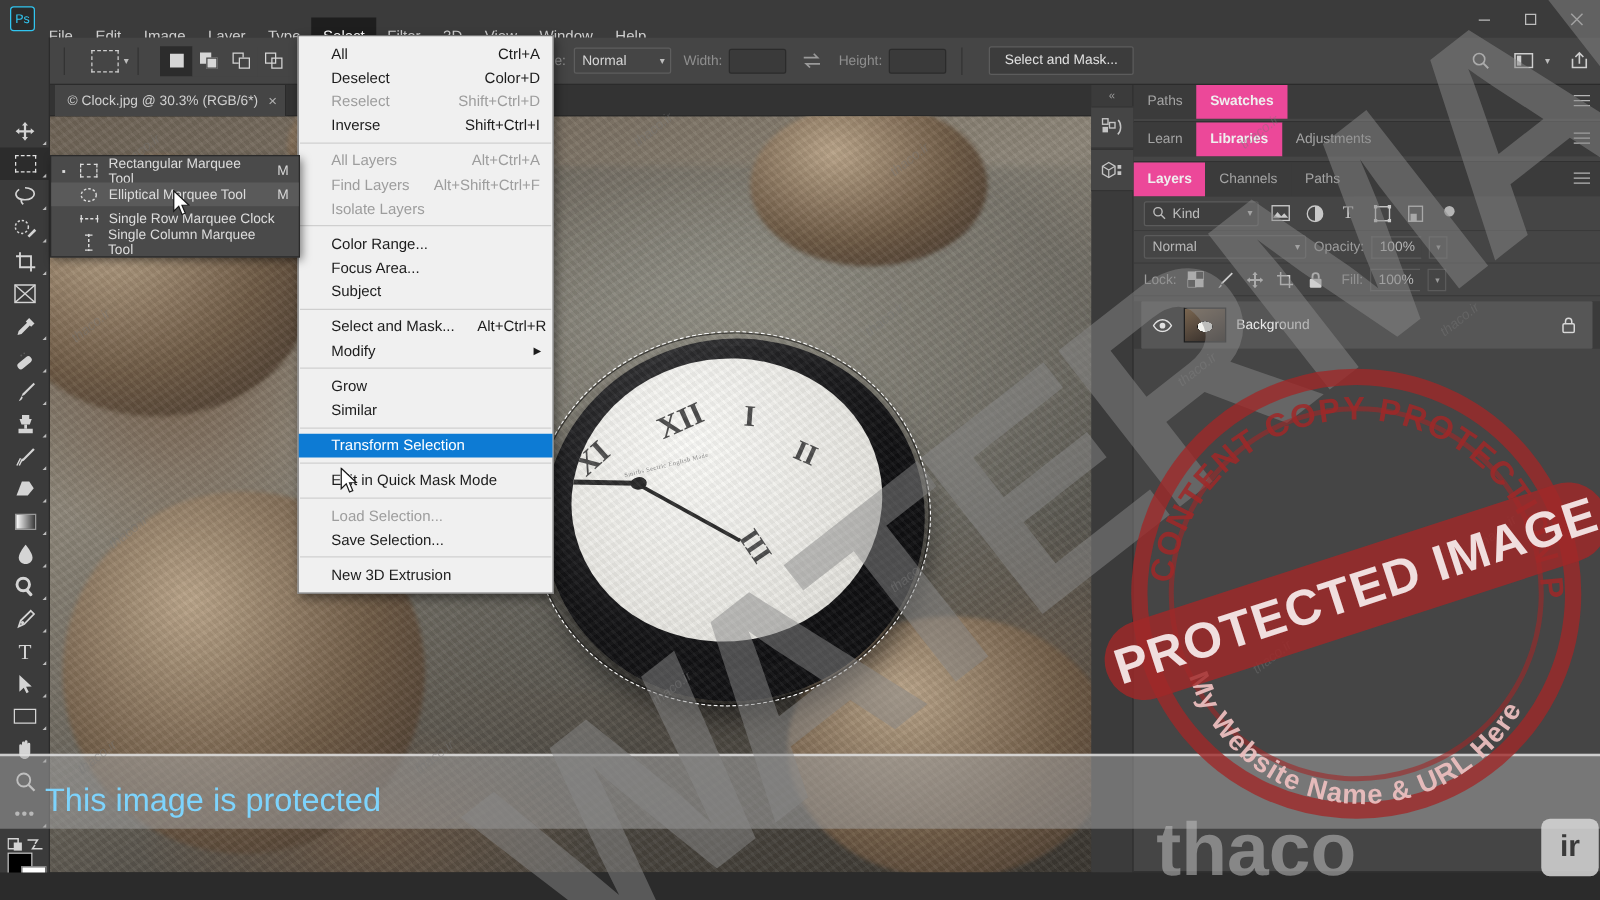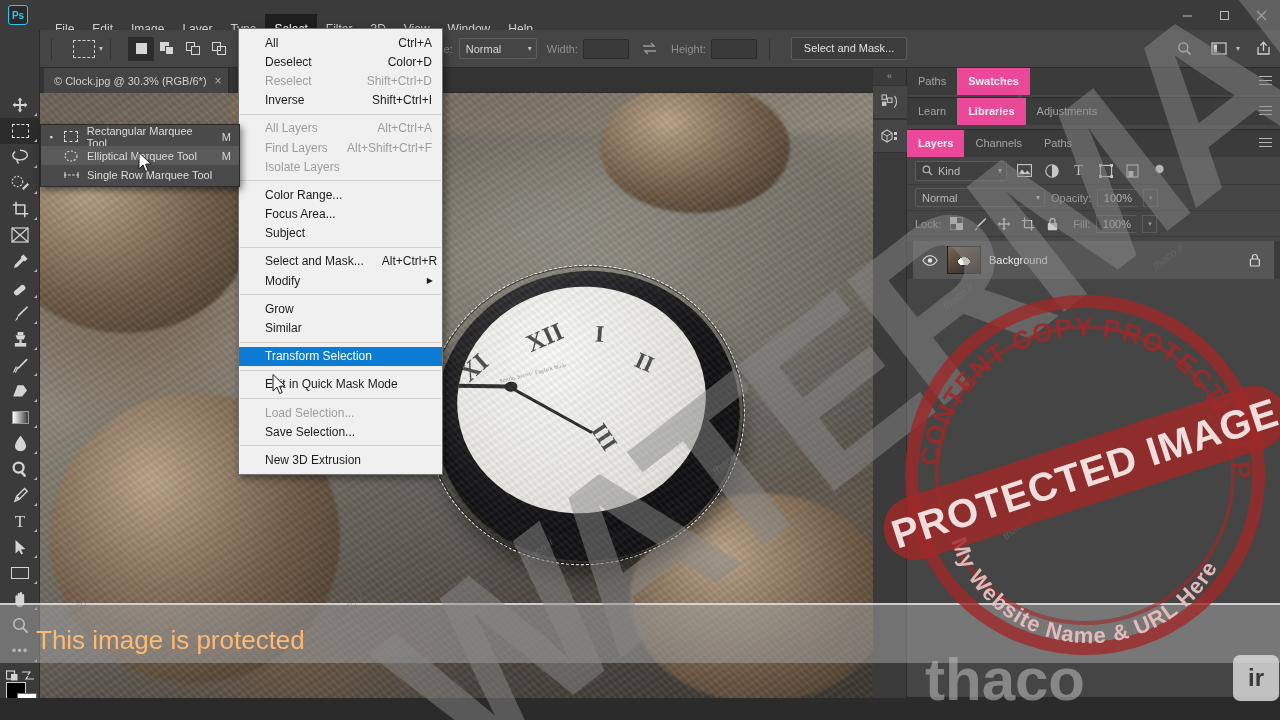--- a/index.html
+++ b/index.html
@@ -10,23 +10,23 @@
     position:relative;
   }
   #app { position:absolute; inset:0; width:1280px; height:720px; }
 
   
   .titlebar {
     position:absolute; left:0; top:0; width:1280px; height:30px;
     background:#3b3b3b; display:flex; align-items:center;
   }
   .ps-logo {
-    width:20px; height:20px; margin-left:8px; margin-right:18px;
+    width:20px; height:20px; margin-left:8px; margin-right:2px;
     border:1px solid #31c5f0; border-radius:3px; background:#2a2a2a;
-    color:#31c5f0; font-size:10px; font-weight:bold;
+    color:#31c5f0; font-size:10px; font-weight:normal;
     display:flex; align-items:center; justify-content:center;
   }
   .menubar { display:flex; align-items:flex-start; height:30px;margin-top:27px; }
   .menu-item {
     padding:0 9px; height:30px; line-height:30px; font-size:12px;
     color:#cfcfcf; cursor:default; white-space:nowrap;
   }
   .menu-item.active { background:#1e1e1e; color:#ffffff; }
   .wincontrols { position:absolute; right:0; top:0; display:flex; height:30px; }
   .wc { width:37px; height:30px; display:flex; align-items:center; justify-content:center;
@@ -175,21 +175,21 @@
     transform:rotate(-8deg);
   }
 
   
   .protected-bar {
     position:absolute; left:0; top:603px; width:1280px; height:60px;
     background:rgba(160,160,160,.55); border-top:2px solid rgba(235,235,235,.75);
     z-index:40;
   }
   .protected-text {
-    position:absolute; left:36px; top:625px; font-size:26px; color:#fdba74;
+    position:absolute; left:36px; top:625px; font-size:26px; color:#7dd3fc;
     z-index:41; white-space:nowrap;
   }
 
   
   .rail {
     position:absolute; left:873px; top:68px; width:34px; height:630px;
     background:#3b3b3b; border-right:1px solid #2b2b2b;
   }
   .rail .collapse { text-align:center; color:#9a9a9a; font-size:9px; padding:3px 0 4px; }
   .rail .slot {
@@ -903,21 +903,33 @@
     </div>
     <div class="fi">
       <span class="bullet"></span>
       <span class="ficonbox">
         <svg width="15" height="8" viewBox="0 0 15 8">
             <line x1="0" y1="4" x2="15" y2="4" stroke="#dcdcdc" stroke-width="1.2" stroke-dasharray="2.5 1.6"></line>
             <line x1="1" y1="1" x2="1" y2="7" stroke="#dcdcdc" stroke-width="1"></line>
             <line x1="14" y1="1" x2="14" y2="7" stroke="#dcdcdc" stroke-width="1"></line>
           </svg>
       </span>
-      <span>Single Row Marquee Tool</span>
+      <span>Single Row Marquee Clock</span>
+      <span class="key"></span>
+    </div>
+    <div class="fi">
+      <span class="bullet"></span>
+      <span class="ficonbox">
+        <svg width="8" height="14" viewBox="0 0 8 14">
+            <line x1="4" y1="0" x2="4" y2="14" stroke="#dcdcdc" stroke-width="1.2" stroke-dasharray="2.5 1.6"></line>
+            <line x1="1" y1="1" x2="7" y2="1" stroke="#dcdcdc" stroke-width="1"></line>
+            <line x1="1" y1="13" x2="7" y2="13" stroke="#dcdcdc" stroke-width="1"></line>
+          </svg>
+      </span>
+      <span>Single Column Marquee Tool</span>
       <span class="key"></span>
     </div>
   </div>
 
   <svg class="cursor" style="left:138px; top:152px;" width="16" height="22" viewBox="0 0 16 22">
     <path d="M1 0.6 L1 17 L5 13 L7.6 19.6 L10.2 18.5 L7.6 12.2 L13 12 Z" fill="#ffffff" stroke="#1a1a1a" stroke-width="1"></path>
   </svg>
 
   <div class="dropdown">
     <div class="mi">

